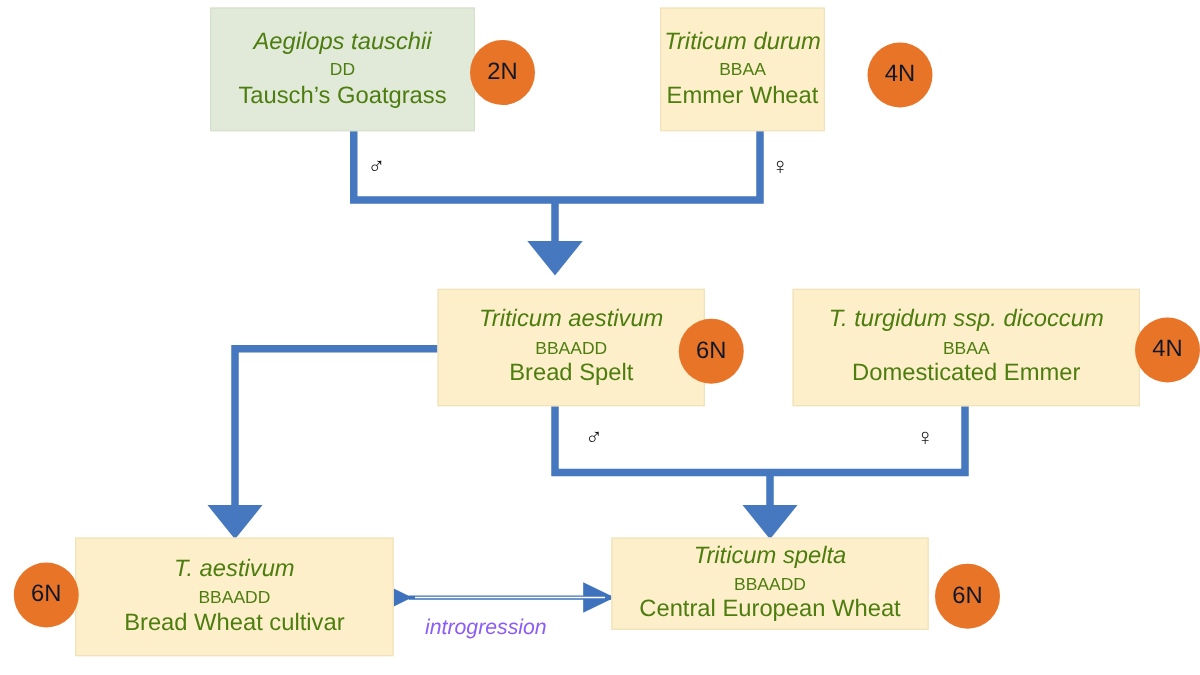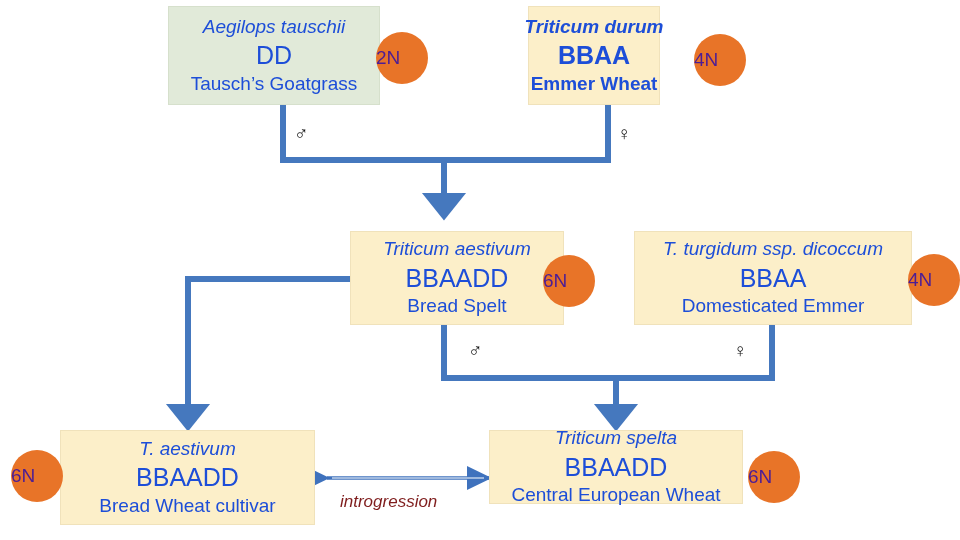--- a/index.html
+++ b/index.html
@@ -28,64 +28,65 @@
   }
   .node {
     position: absolute;
     box-sizing: border-box;
     border: 1px solid #f0e2bb;
     background: #fcefc9;
     display: flex;
     flex-direction: column;
     align-items: center;
     justify-content: center;
-    color: #1d4ed8;
+    color: #4d7c0f;
     line-height: 1.30;
     text-align: center;
     z-index: 3;
   }
   .node.green {
     background: #e1ead9;
     border: 1px solid #d6e0cc;
   }
   .node .sci {
     font-style: italic;
     font-size: 19px;
     white-space: nowrap;
   }
   .node .genome {
-    font-size: 25px;
+    font-size: 14px;
     white-space: nowrap;
   }
   .node .common {
     font-size: 19px;
     white-space: nowrap;
   }
   .badge {
     position: absolute;
     border-radius: 50%;
     background: #e87428;
-    color: #4c1d95;
+    color: #0f172a;
     display: flex;
     align-items: center;
+    justify-content: center;
     font-size: 19px;
     z-index: 4;
   }
   .gsym {
     position: absolute;
     font-size: 19px;
     color: #111111;
     z-index: 4;
     line-height: 1;
   }
   .introgression-label {
     position: absolute;
     font-style: italic;
     font-size: 17px;
-    color: #7f1d1d;
+    color: #8b5cf6;
     z-index: 4;
     white-space: nowrap;
   }
 </style>
 </head>
 <body>
 
 <div id="stage">
 
   <svg class="svg-layer" viewBox="0 0 960 540" width="960" height="540">
@@ -123,21 +124,21 @@
 
   <div class="node green" style="left:168px; top:6px; width:212px; height:99px;">
     <div class="sci">Aegilops tauschii</div>
     <div class="genome">DD</div>
     <div class="common">Tausch’s Goatgrass</div>
   </div>
   <div class="badge" style="left:376px; top:32px; width:52px; height:52px;">
     <span>2N</span>
   </div>
 
-  <div class="node" style="left:528px; top:6px; width:132px; height:99px;font-weight:bold;">
+  <div class="node" style="left:528px; top:6px; width:132px; height:99px;">
     <div class="sci">Triticum durum</div>
     <div class="genome">BBAA</div>
     <div class="common">Emmer Wheat</div>
   </div>
   <div class="badge" style="left:694px; top:34px; width:52px; height:52px;">
     <span>4N</span>
   </div>
 
   <div class="node" style="left:350px; top:231px; width:214px; height:94px;">
     <div class="sci">Triticum aestivum</div>

